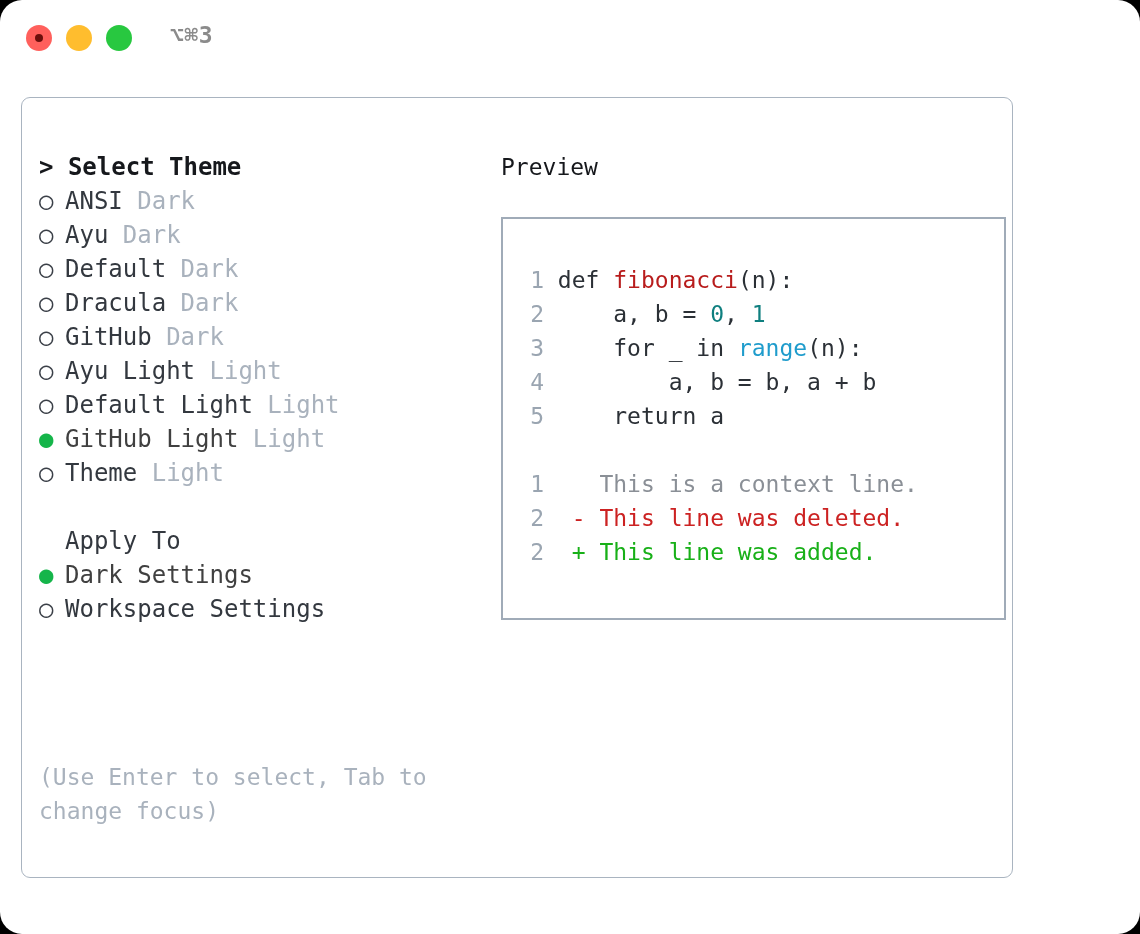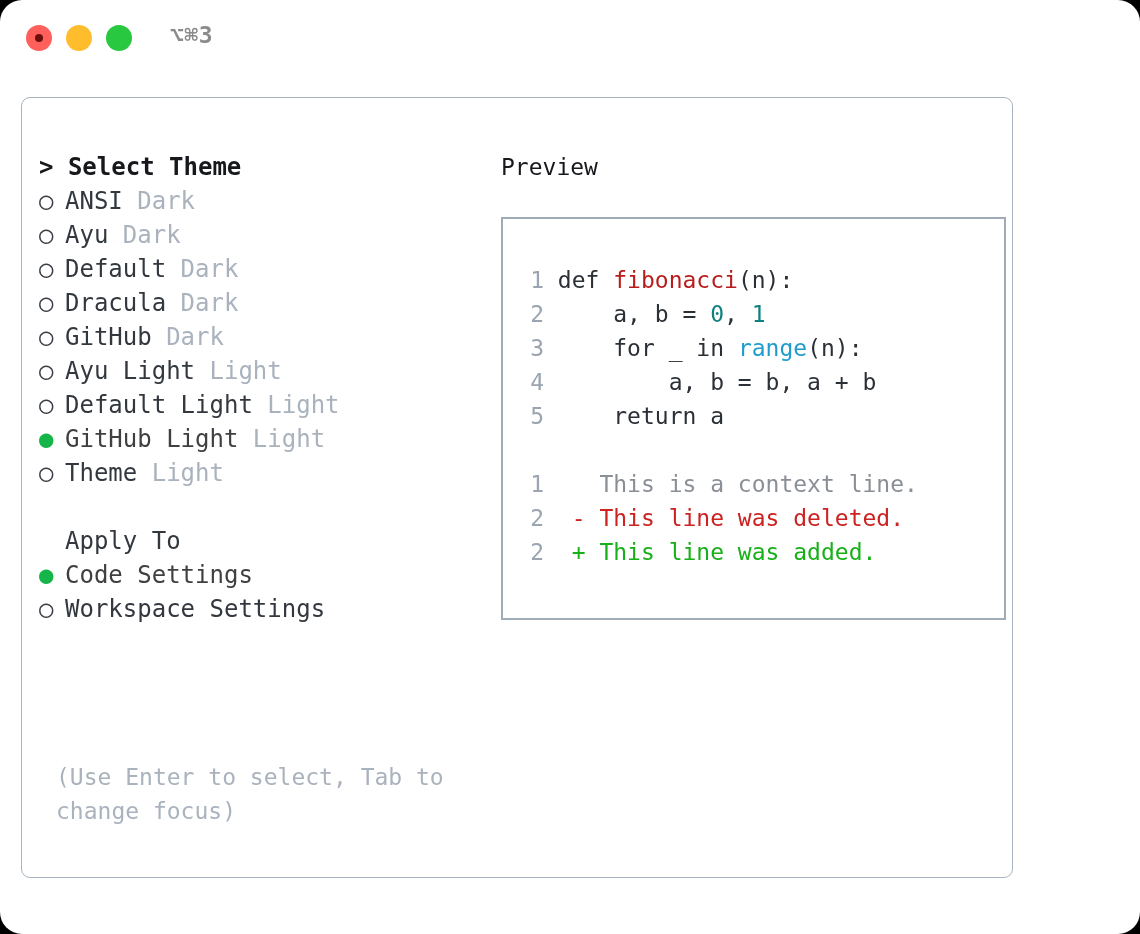--- a/index.html
+++ b/index.html
@@ -116,21 +116,21 @@
   .tag { color: #a9b2bd; }
   .spacer { height: 34px; }
   .apply-title {
     color: #33383f;
     font-weight: normal;
     margin-top: 21px;
   }
 
   .hint {
     position: absolute;
-    left: 34px;
+    left: 17px;
     top: 662px;
     width: 400px;
     font-size: 23px;
     line-height: 34px;
     color: #a9b2bd;
   }
 
   
   .right-col {
     position: absolute;
@@ -204,21 +204,21 @@
             <div class="row"><span class="bullet">○</span><span class="name">Ayu Light</span><span> </span><span class="tag">Light</span></div>
             <div class="row"><span class="bullet">○</span><span class="name">Default Light</span><span> </span><span class="tag">Light</span></div>
             <div class="row"><span class="bullet sel">●</span><span class="name sel">GitHub Light</span><span> </span><span class="tag">Light</span></div>
             <div class="row"><span class="bullet">○</span><span class="name">Theme</span><span> </span><span class="tag">Light</span></div>
           </div>
 
         <div class="spacer"></div>
 
         <div class="row"><span class="bullet"> </span><span class="apply-title">Apply To</span></div>
         <div id="apply-list">
-            <div class="row"><span class="bullet sel">●</span><span class="name sel">Code Settings</span></div>
+            <div class="row"><span class="bullet sel">●</span><span class="name sel">Dark Settings</span></div>
             <div class="row"><span class="bullet">○</span><span class="name">Workspace Settings</span></div>
           </div>
       </div>
 
       <div class="hint">(Use Enter to select, Tab to change focus)</div>
 
       <div class="right-col">
         <div class="preview-title">Preview</div>
         <div class="preview-box">
           <div class="code" id="code-area"><div><span class="ln">1</span><span class="c-plain"> </span><span class="c-plain">def </span><span class="c-fn">fibonacci</span><span class="c-plain">(n):</span></div><div><span class="ln">2</span><span class="c-plain"> </span><span class="c-plain">    a, b = </span><span class="c-num">0</span><span class="c-plain">, </span><span class="c-num">1</span></div><div><span class="ln">3</span><span class="c-plain"> </span><span class="c-plain">    for _ in </span><span class="c-call">range</span><span class="c-plain">(n):</span></div><div><span class="ln">4</span><span class="c-plain"> </span><span class="c-plain">        a, b = b, a + b</span></div><div><span class="ln">5</span><span class="c-plain"> </span><span class="c-plain">    return a</span></div><div class="blank-line">&nbsp;</div><div><span class="ln">1</span><span class="c-ctx">    </span><span class="c-ctx">This is a context line.</span></div><div><span class="ln">2</span><span class="c-del">  - </span><span class="c-del">This line was deleted.</span></div><div><span class="ln">2</span><span class="c-add">  + </span><span class="c-add">This line was added.</span></div></div>

